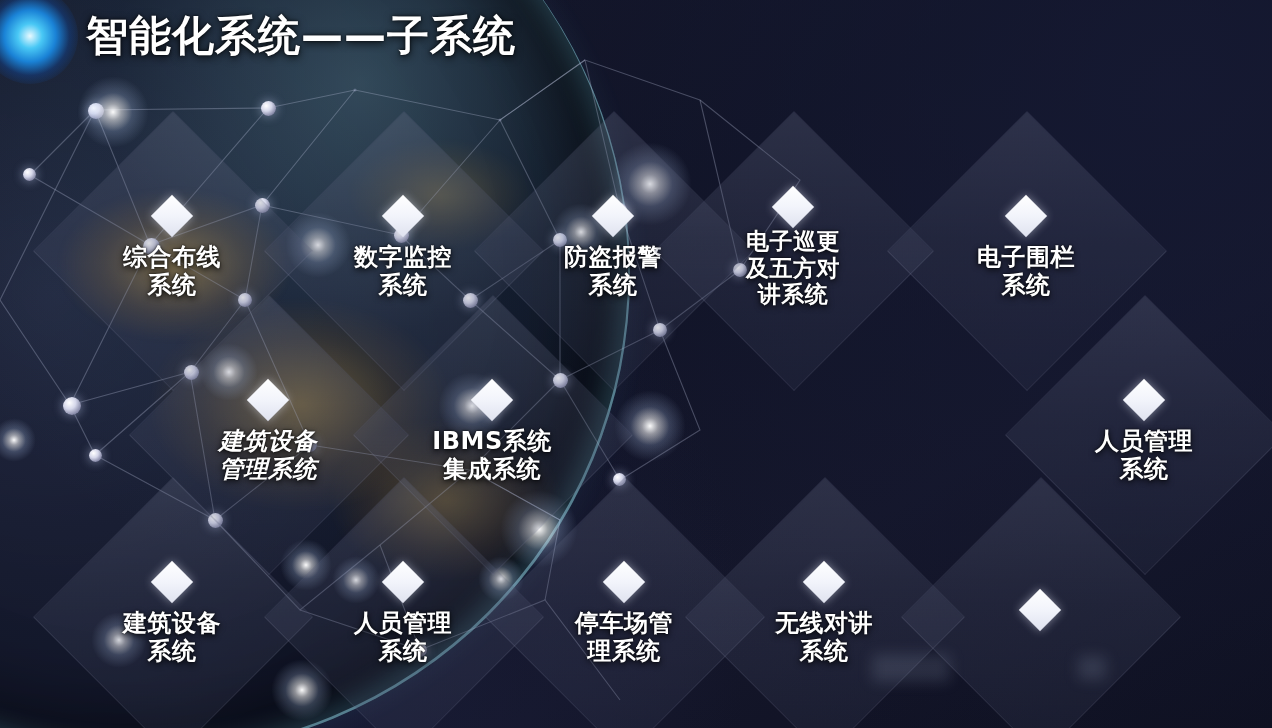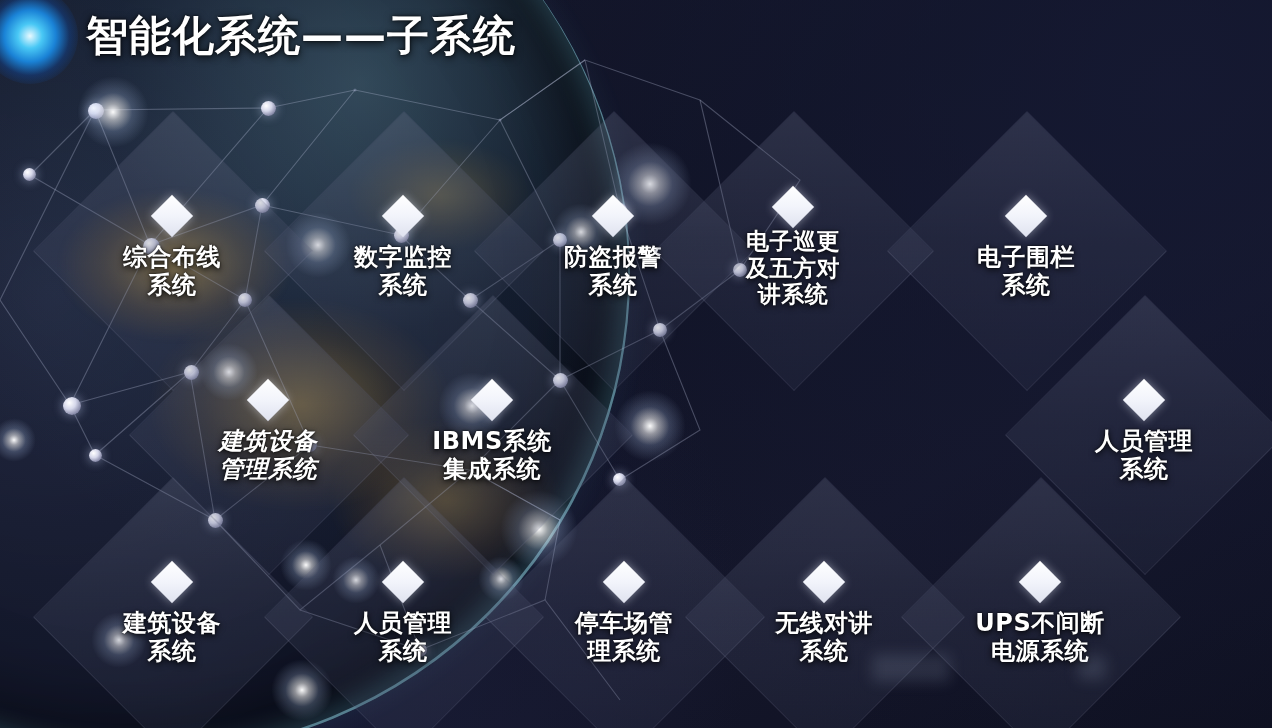--- a/index.html
+++ b/index.html
@@ -288,22 +288,20 @@
       <div class="cell-inner">
         <div class="mark"></div>
         <div class="cap">无线对讲
 系统</div>
       </div>
     </div>
     <div class="cell" style="left:934px;top:518px;">
       <div class="dia"></div>
       <div class="cell-inner">
         <div class="mark"></div>
-        <div class="cap">UPS不间断
-电源系统</div>
       </div>
     </div>
 
   </div>
 
   <div class="smudge" style="left:872px;top:654px;width:78px;height:28px;"></div>
   <div class="smudge" style="left:1078px;top:656px;width:28px;height:24px;"></div>
 
 </div>
 

